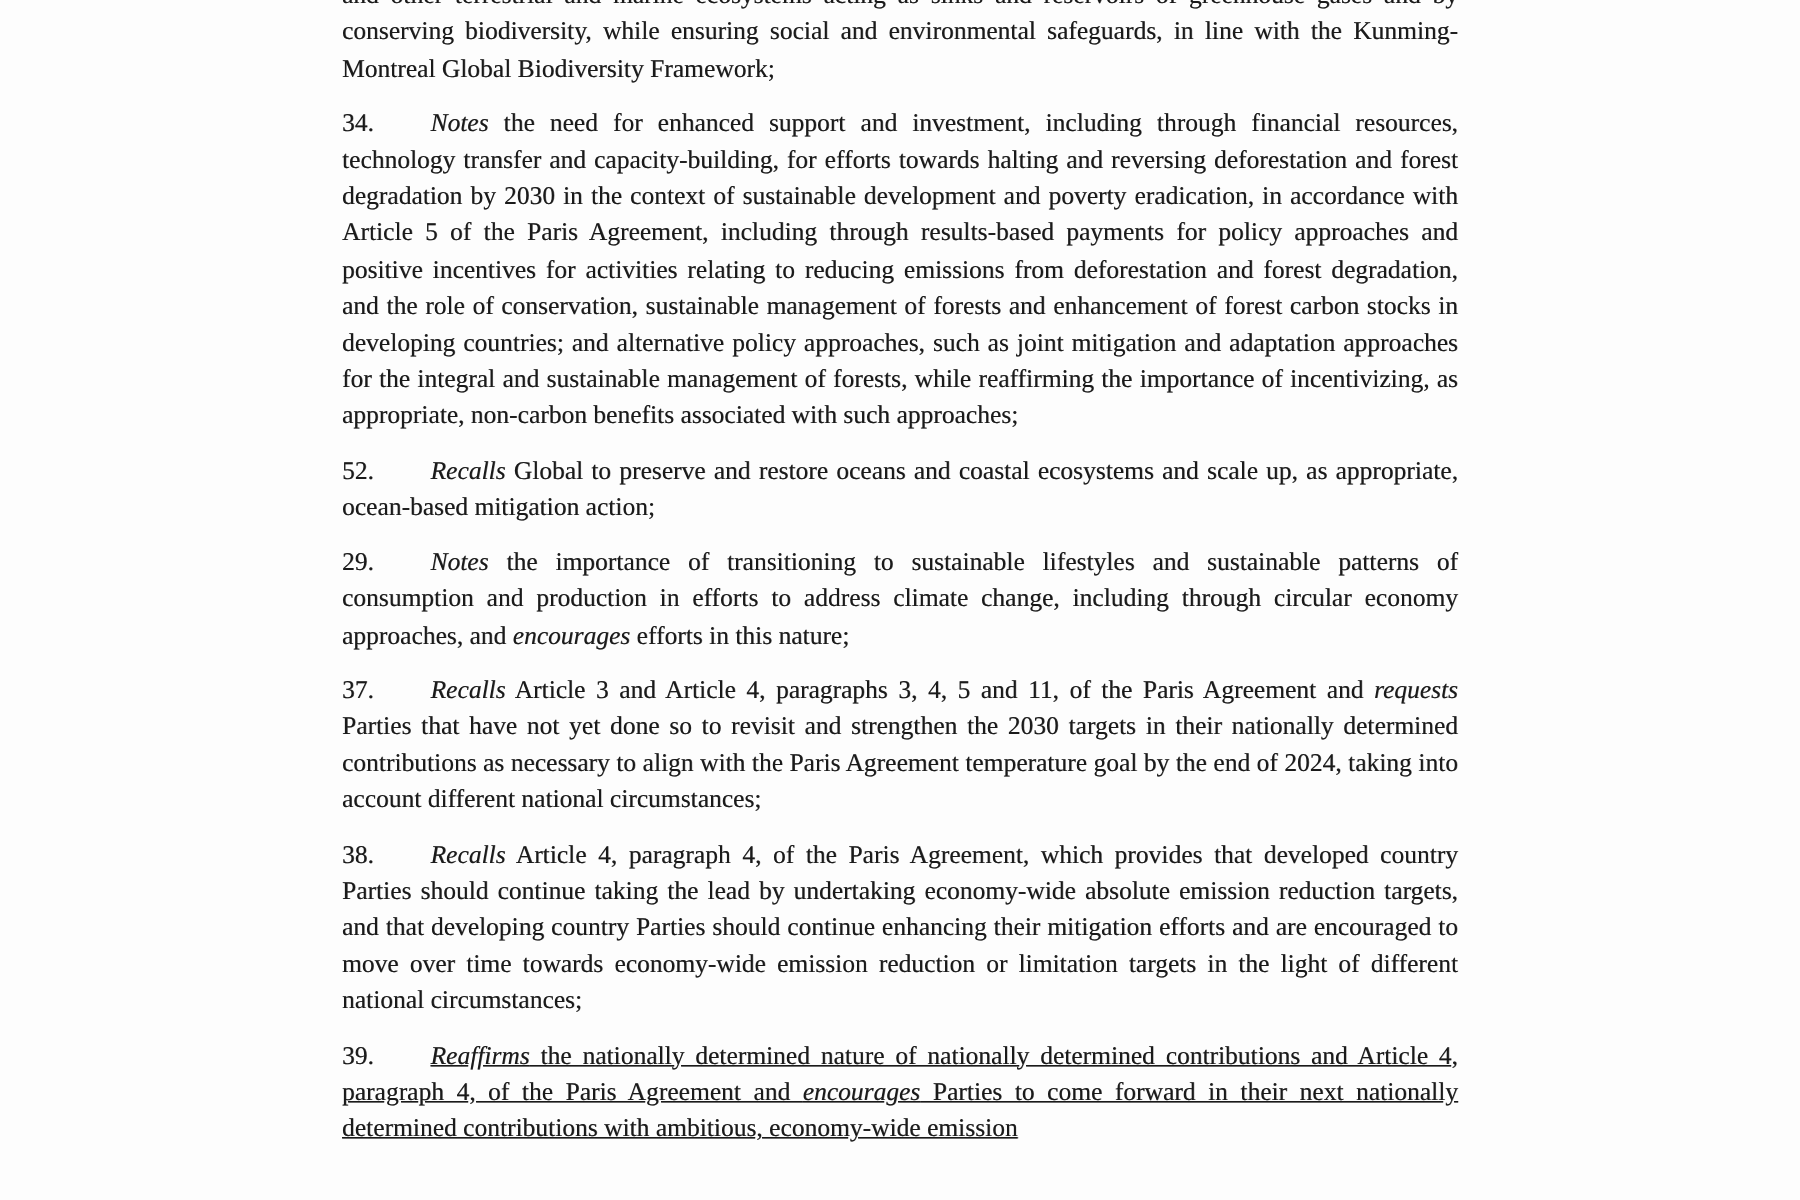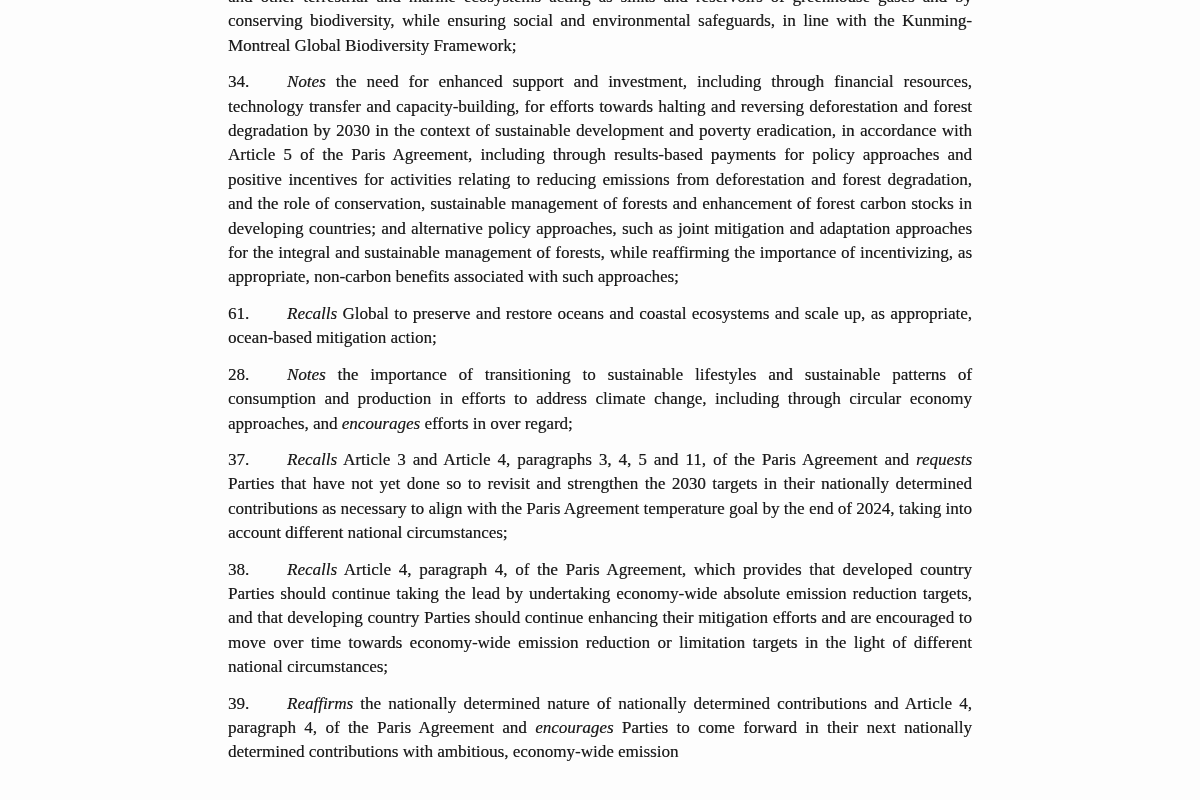--- a/index.html
+++ b/index.html
@@ -20,34 +20,34 @@
     top: -15px;
     width: 744px;
     font-family: "Liberation Serif", serif;
     font-size: 17px;
     line-height: 24.4px;
     color: #1a1a1a;
     text-align: justify;
     text-shadow: 0.3px 0 0 rgba(20,20,20,0.55);
   }
   .para { margin: 0 0 12px 0; }
-  .para:last-child { margin-bottom: 0; }
+  .para:last-child { margin-bottom: 0; text-decoration: underline; }
   .num {
     display: inline-block;
     width: 59px;
     font-style: normal;
   }
   .it { font-style: italic; }
 </style>
 </head>
 <body>
 
 <div class="page">
   <div class="text-column">
       <div class="para"><span class="rg">and other terrestrial and marine ecosystems acting as sinks and reservoirs of greenhouse gases and by conserving biodiversity, while ensuring social and environmental safeguards, in line with the Kunming-Montreal Global Biodiversity Framework;</span></div>
       <div class="para"><span class="num">34.</span><span class="it">Notes</span><span class="rg"> the need for enhanced support and investment, including through financial resources, technology transfer and capacity-building, for efforts towards halting and reversing deforestation and forest degradation by 2030 in the context of sustainable development and poverty eradication, in accordance with Article 5 of the Paris Agreement, including through results-based payments for policy approaches and positive incentives for activities relating to reducing emissions from deforestation and forest degradation, and the role of conservation, sustainable management of forests and enhancement of forest carbon stocks in developing countries; and alternative policy approaches, such as joint mitigation and adaptation approaches for the integral and sustainable management of forests, while reaffirming the importance of incentivizing, as appropriate, non-carbon benefits associated with such approaches;</span></div>
-      <div class="para"><span class="num">61.</span><span class="it">Recalls</span><span class="rg"> Global to preserve and restore oceans and coastal ecosystems and scale up, as appropriate, ocean-based mitigation action;</span></div>
-      <div class="para"><span class="num">28.</span><span class="it">Notes</span><span class="rg"> the importance of transitioning to sustainable lifestyles and sustainable patterns of consumption and production in efforts to address climate change, including through circular economy approaches, and </span><span class="it">encourages</span><span class="rg"> efforts in over regard;</span></div>
+      <div class="para"><span class="num">52.</span><span class="it">Recalls</span><span class="rg"> Global to preserve and restore oceans and coastal ecosystems and scale up, as appropriate, ocean-based mitigation action;</span></div>
+      <div class="para"><span class="num">29.</span><span class="it">Notes</span><span class="rg"> the importance of transitioning to sustainable lifestyles and sustainable patterns of consumption and production in efforts to address climate change, including through circular economy approaches, and </span><span class="it">encourages</span><span class="rg"> efforts in this nature;</span></div>
       <div class="para"><span class="num">37.</span><span class="it">Recalls</span><span class="rg"> Article 3 and Article 4, paragraphs 3, 4, 5 and 11, of the Paris Agreement and </span><span class="it">requests</span><span class="rg"> Parties that have not yet done so to revisit and strengthen the 2030 targets in their nationally determined contributions as necessary to align with the Paris Agreement temperature goal by the end of 2024, taking into account different national circumstances;</span></div>
       <div class="para"><span class="num">38.</span><span class="it">Recalls</span><span class="rg"> Article 4, paragraph 4, of the Paris Agreement, which provides that developed country Parties should continue taking the lead by undertaking economy-wide absolute emission reduction targets, and that developing country Parties should continue enhancing their mitigation efforts and are encouraged to move over time towards economy-wide emission reduction or limitation targets in the light of different national circumstances;</span></div>
       <div class="para"><span class="num">39.</span><span class="it">Reaffirms</span><span class="rg"> the nationally determined nature of nationally determined contributions and Article 4, paragraph 4, of the Paris Agreement and </span><span class="it">encourages</span><span class="rg"> Parties to come forward in their next nationally determined contributions with ambitious, economy-wide emission</span></div>
     </div>
 </div>
 
 </body></html>

